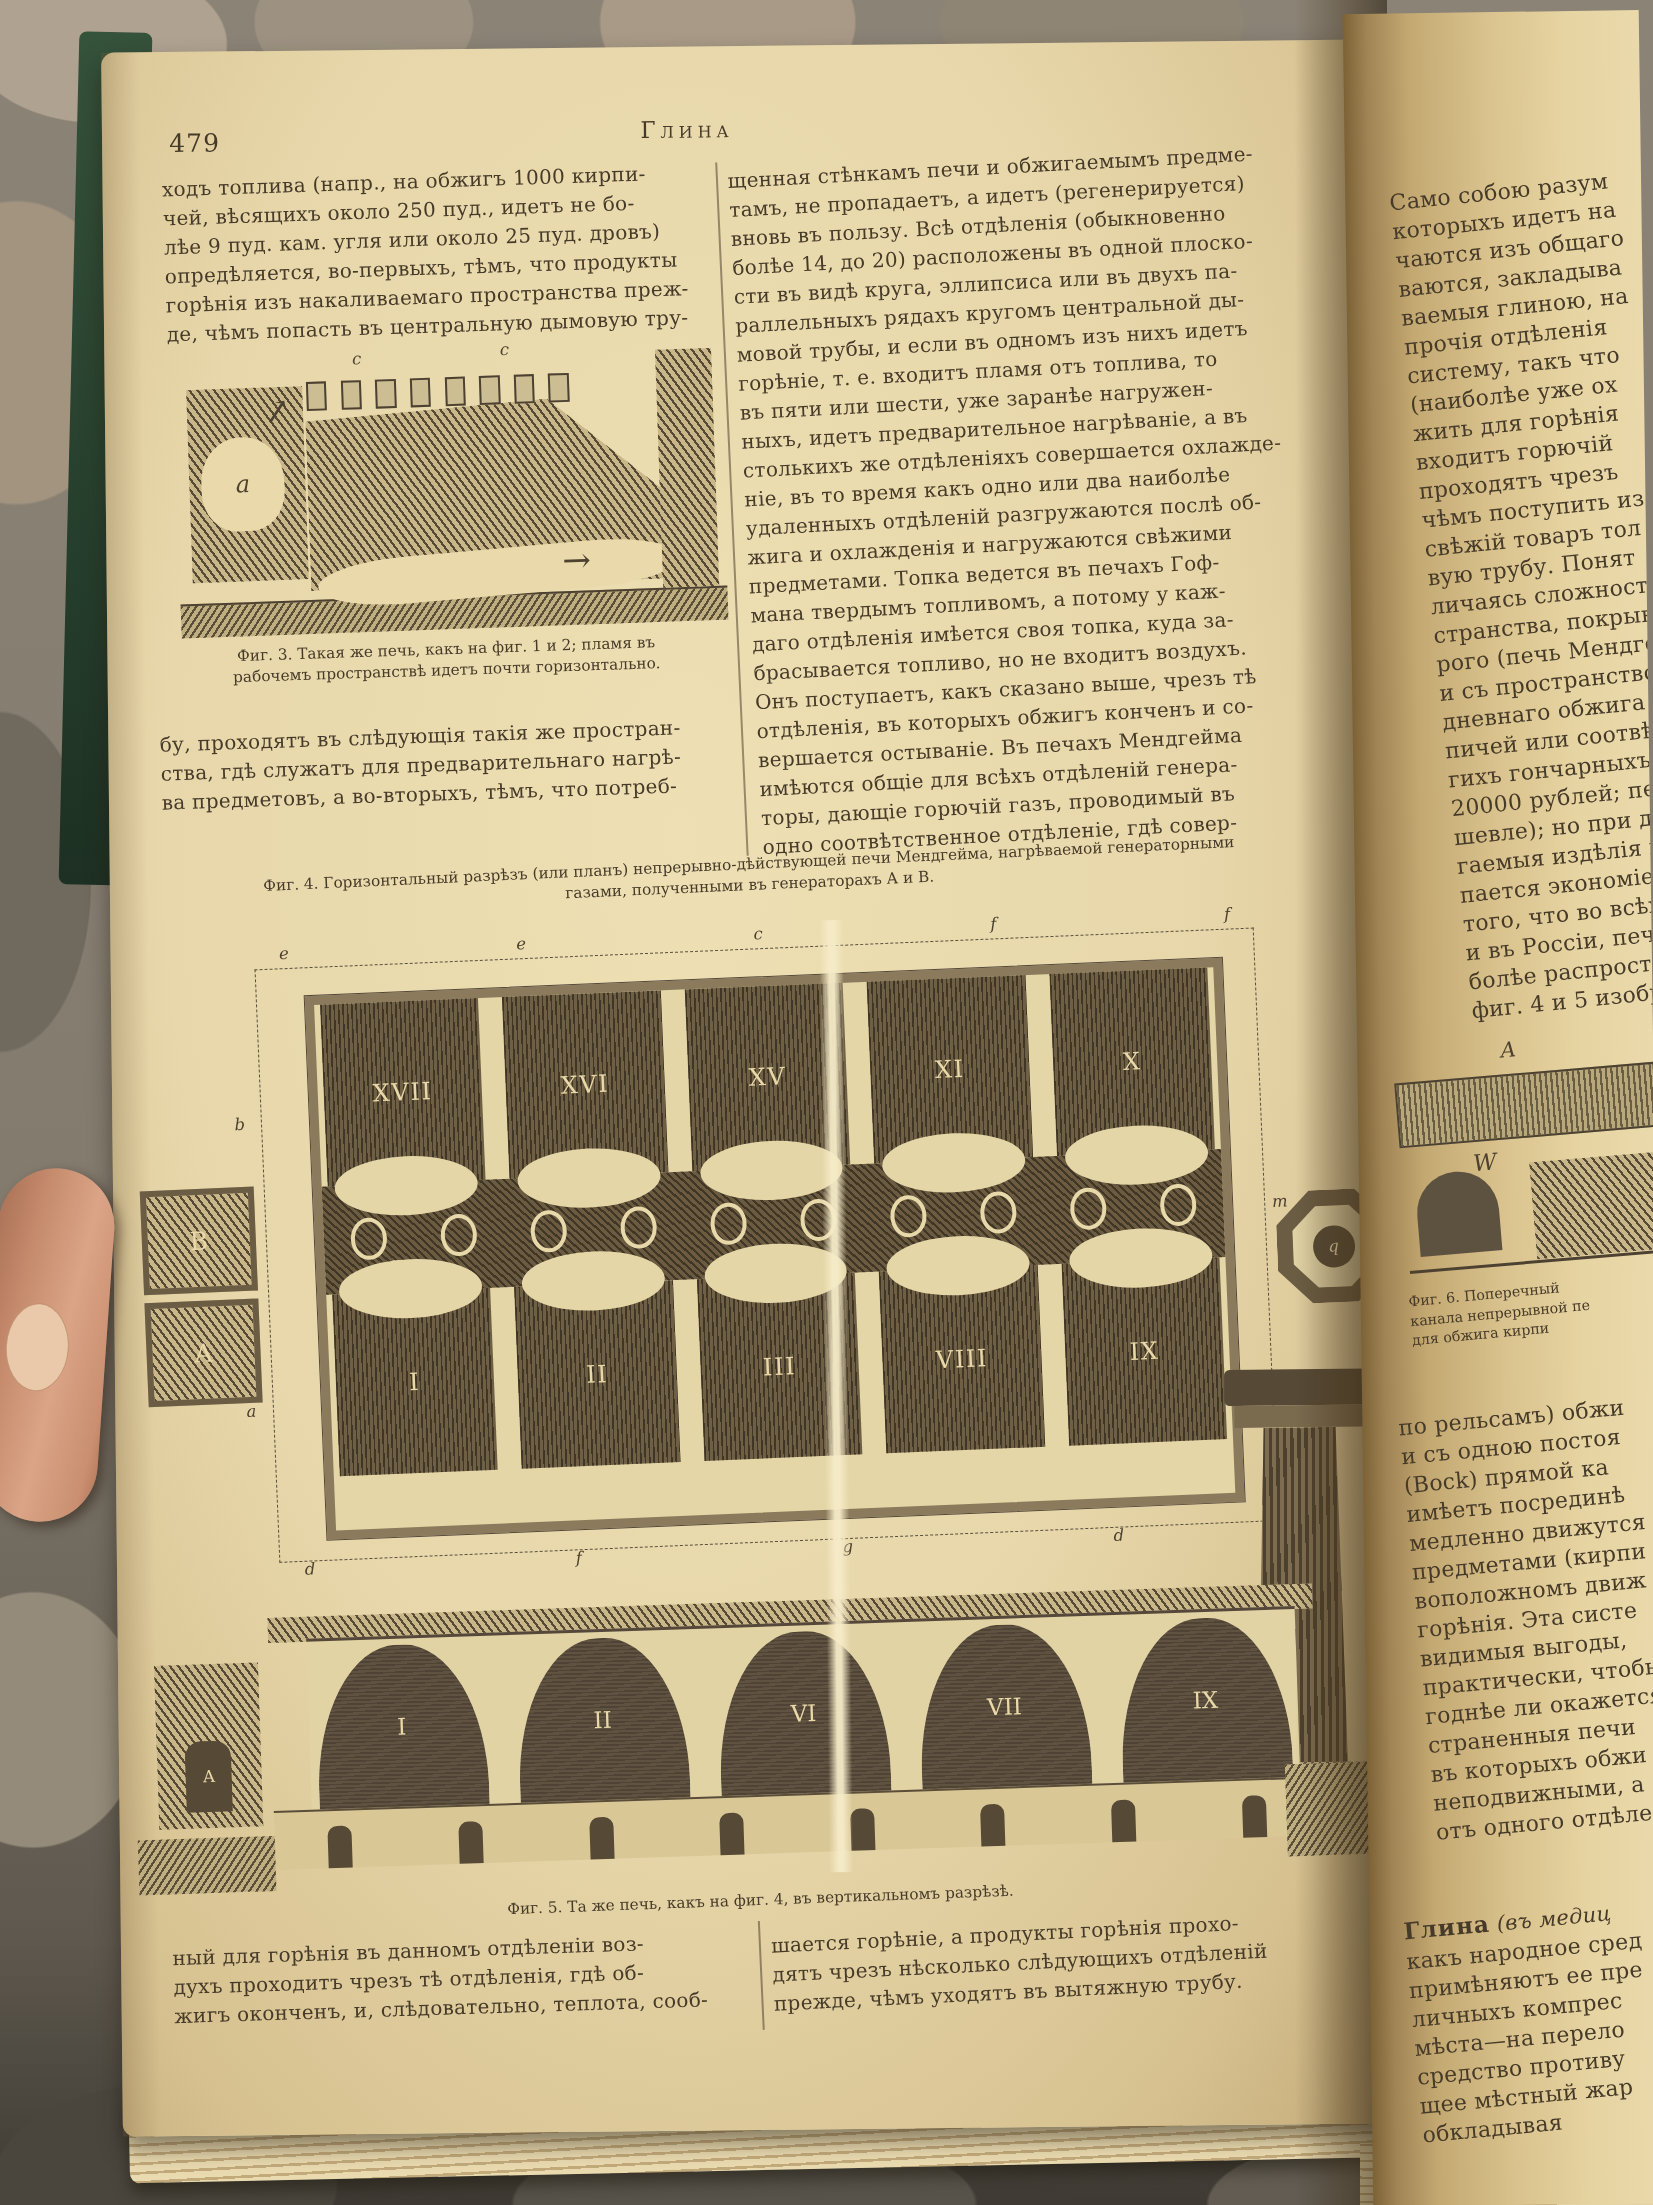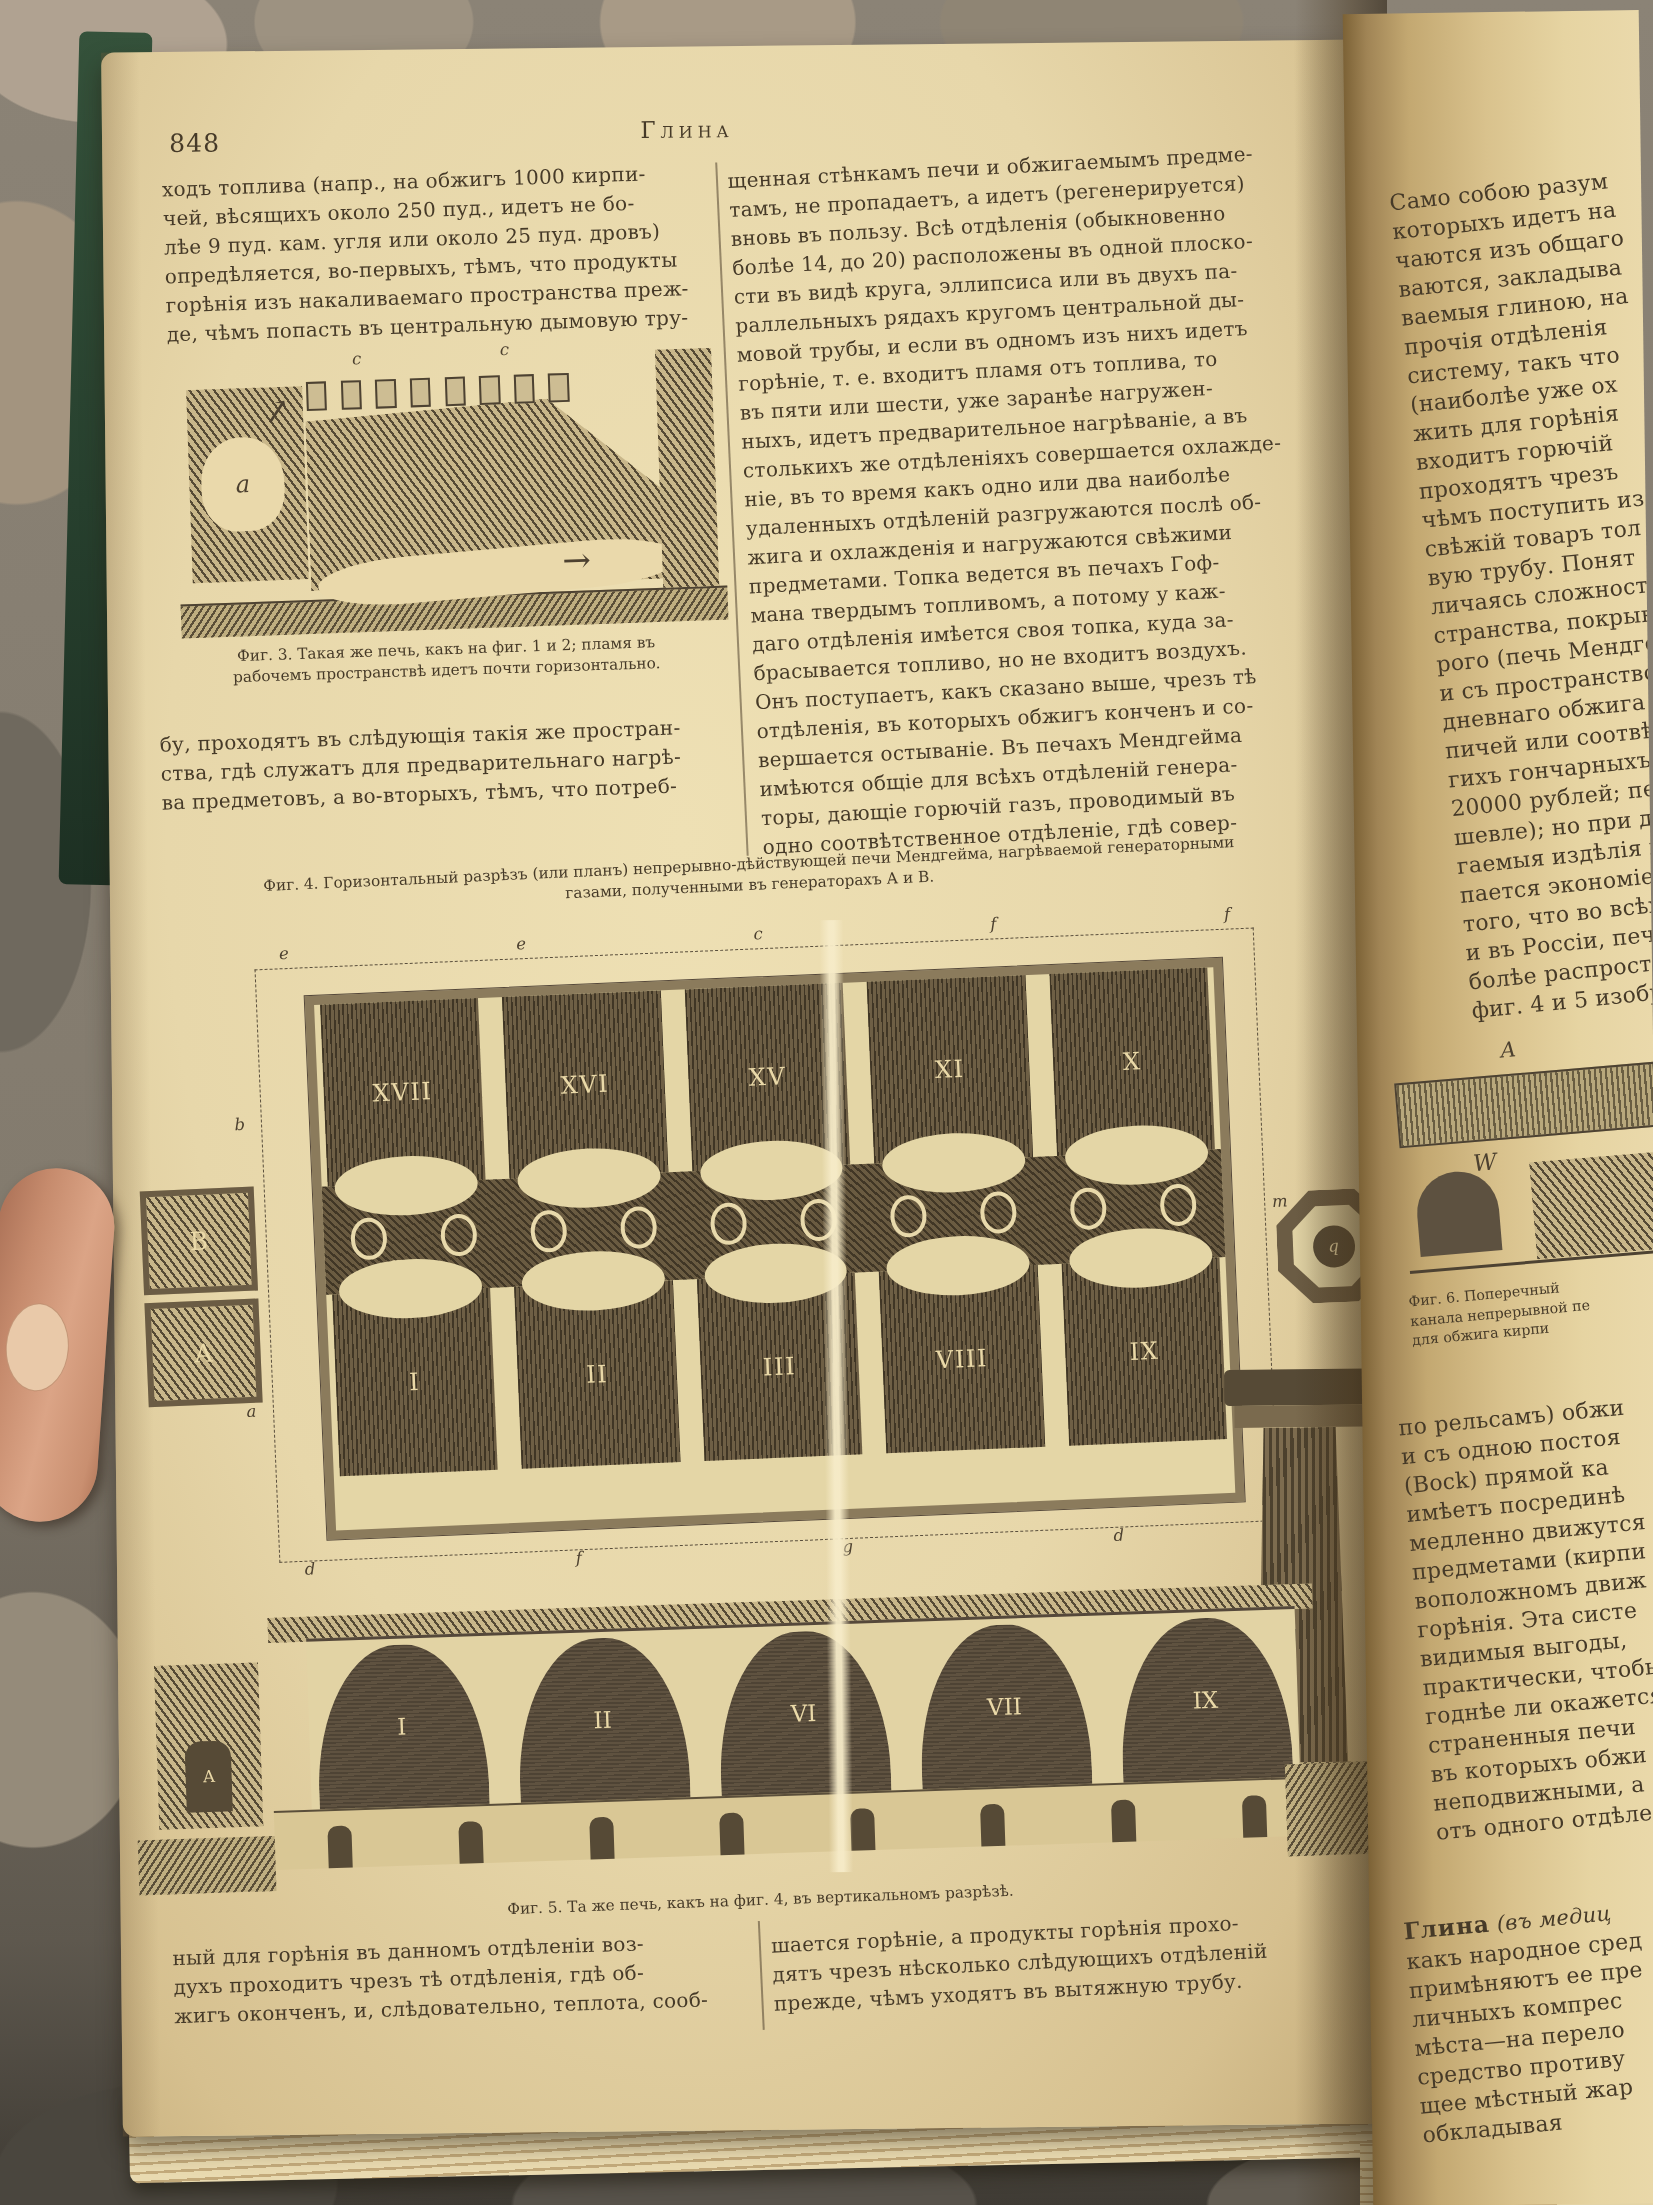--- a/index.html
+++ b/index.html
@@ -157,21 +157,21 @@
 <body>
 
 <div class="photo">
   <div class="stone"></div>
   <div class="cover-edge"></div>
   <div class="page-stack"></div>
   <div class="page-stack-r"></div>
 
   <div class="left-page">
 
-    <div class="abs pgnum" style="left:67px;top:77px;">848</div>
+    <div class="abs pgnum" style="left:67px;top:77px;">479</div>
     <div class="abs runtitle" style="left:492px;top:70px;width:186px;text-align:center;">Глина</div>
 
     <div class="rule" style="left:625px;top:116px;height:694px;transform:rotate(-2deg);"></div>
 
     <div class="abs body-lines" style="left:61px;top:117px;width:563px;transform:rotate(-1.3deg);transform-origin:50% 50%;">
         <div class="line">ходъ топлива (напр., на обжигъ 1000 кирпи-</div>
         <div class="line">чей, вѣсящихъ около 250 пуд., идетъ не бо-</div>
         <div class="line">лѣе 9 пуд. кам. угля или около 25 пуд. дровъ)</div>
         <div class="line">опредѣляется, во-первыхъ, тѣмъ, что продукты</div>
         <div class="line">горѣнія изъ накаливаемаго пространства преж-</div>

